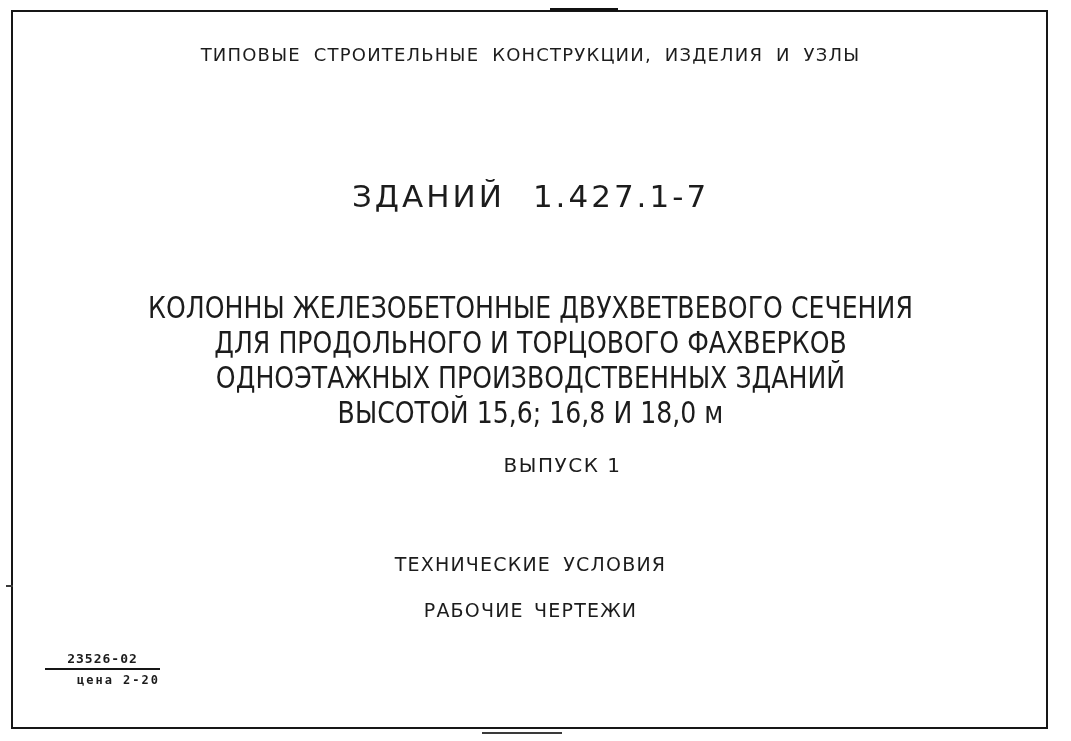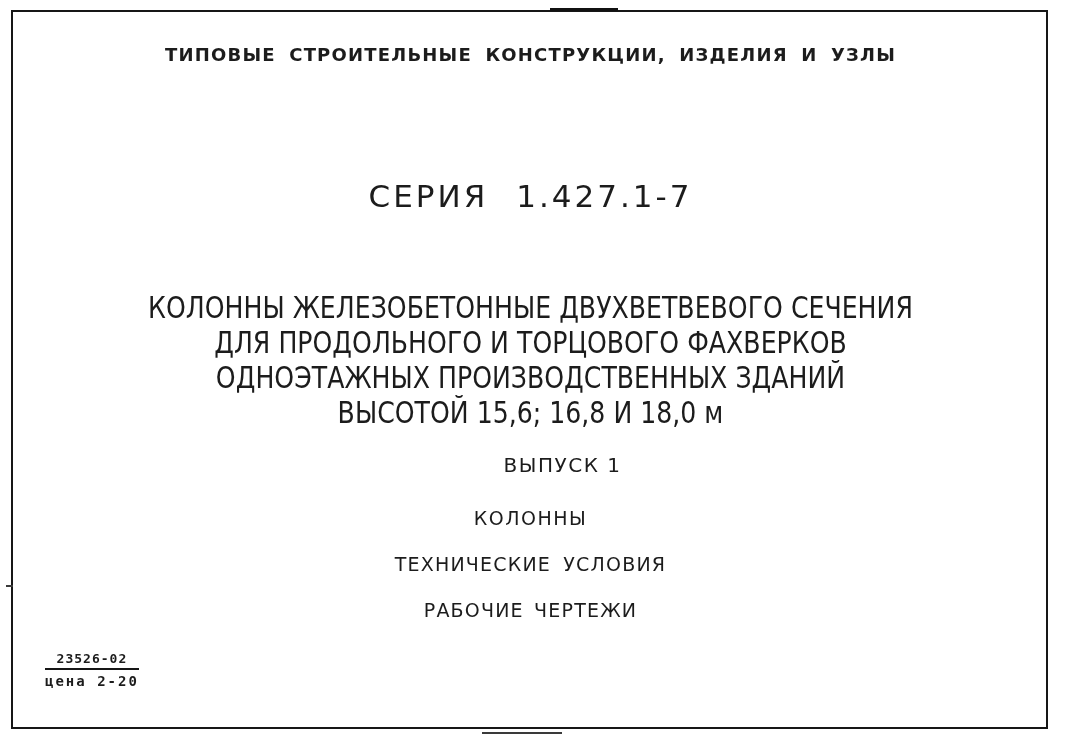--- a/index.html
+++ b/index.html
@@ -38,21 +38,21 @@
     left: 12px;
     width: 1037px;
     text-align: center;
     white-space: nowrap;
   }
   .header-line {
     top: 44px;
     font-size: 18px;
     letter-spacing: 1.2px;
     word-spacing: 6px;
-    font-weight: 700;
+    font-weight: 400;
   }
   .series-line {
     top: 178px;
     font-size: 31px;
     letter-spacing: 3px;
     font-weight: 500;
   }
   .series-line .series-gap { display: inline-block; width: 28px; }
   .main-title {
     top: 290px;
@@ -101,52 +101,52 @@
   .stamp-code {
     font-family: "DejaVu Sans Mono", "Liberation Mono", monospace;
     font-size: 13px;
     font-weight: 700;
     letter-spacing: 1px;
     padding: 0 4px 2px 4px;
     border-bottom: 2px solid #161616;
   }
   .stamp-price {
     font-family: "DejaVu Sans Mono", "Liberation Mono", monospace;
-    font-size: 14px;
+    font-size: 12px;
     font-weight: 700;
     letter-spacing: 2px;
     margin-top: 3px;
+    margin-left: 32px;
   }
 </style>
 </head>
 <body>
 
 <div class="page">
 
   <div class="frame"></div>
   <div class="reg-mark top"></div>
   <div class="reg-mark bottom"></div>
   <div class="reg-mark left"></div>
 
   <div class="centered header-line">ТИПОВЫЕ СТРОИТЕЛЬНЫЕ КОНСТРУКЦИИ, ИЗДЕЛИЯ И УЗЛЫ</div>
 
   <div class="centered series-line">
-    <span>СЕРИЯ</span><span class="series-gap"></span><span>1.427.1-7</span>
+    <span>ЗДАНИЙ</span><span class="series-gap"></span><span>1.427.1-7</span>
   </div>
 
   <div class="centered main-title">
     <div class="title-line">КОЛОННЫ ЖЕЛЕЗОБЕТОННЫЕ ДВУХВЕТВЕВОГО СЕЧЕНИЯ</div>
     <div class="title-line">ДЛЯ ПРОДОЛЬНОГО И ТОРЦОВОГО ФАХВЕРКОВ</div>
     <div class="title-line">ОДНОЭТАЖНЫХ ПРОИЗВОДСТВЕННЫХ ЗДАНИЙ</div>
     <div class="title-line">ВЫСОТОЙ 15,6; 16,8 И 18,0 м</div>
   </div>
 
   <div class="centered issue-line">ВЫПУСК 1</div>
 
-  <div class="centered subject-line">КОЛОННЫ</div>
 
   <div class="centered drawings-line">РАБОЧИЕ ЧЕРТЕЖИ</div>
 
   <div class="centered spec-line">ТЕХНИЧЕСКИЕ УСЛОВИЯ</div>
 
   <div class="stamp">
     <div class="stamp-code">23526-02</div>
     <div class="stamp-price">цена 2-20</div>
   </div>
 

